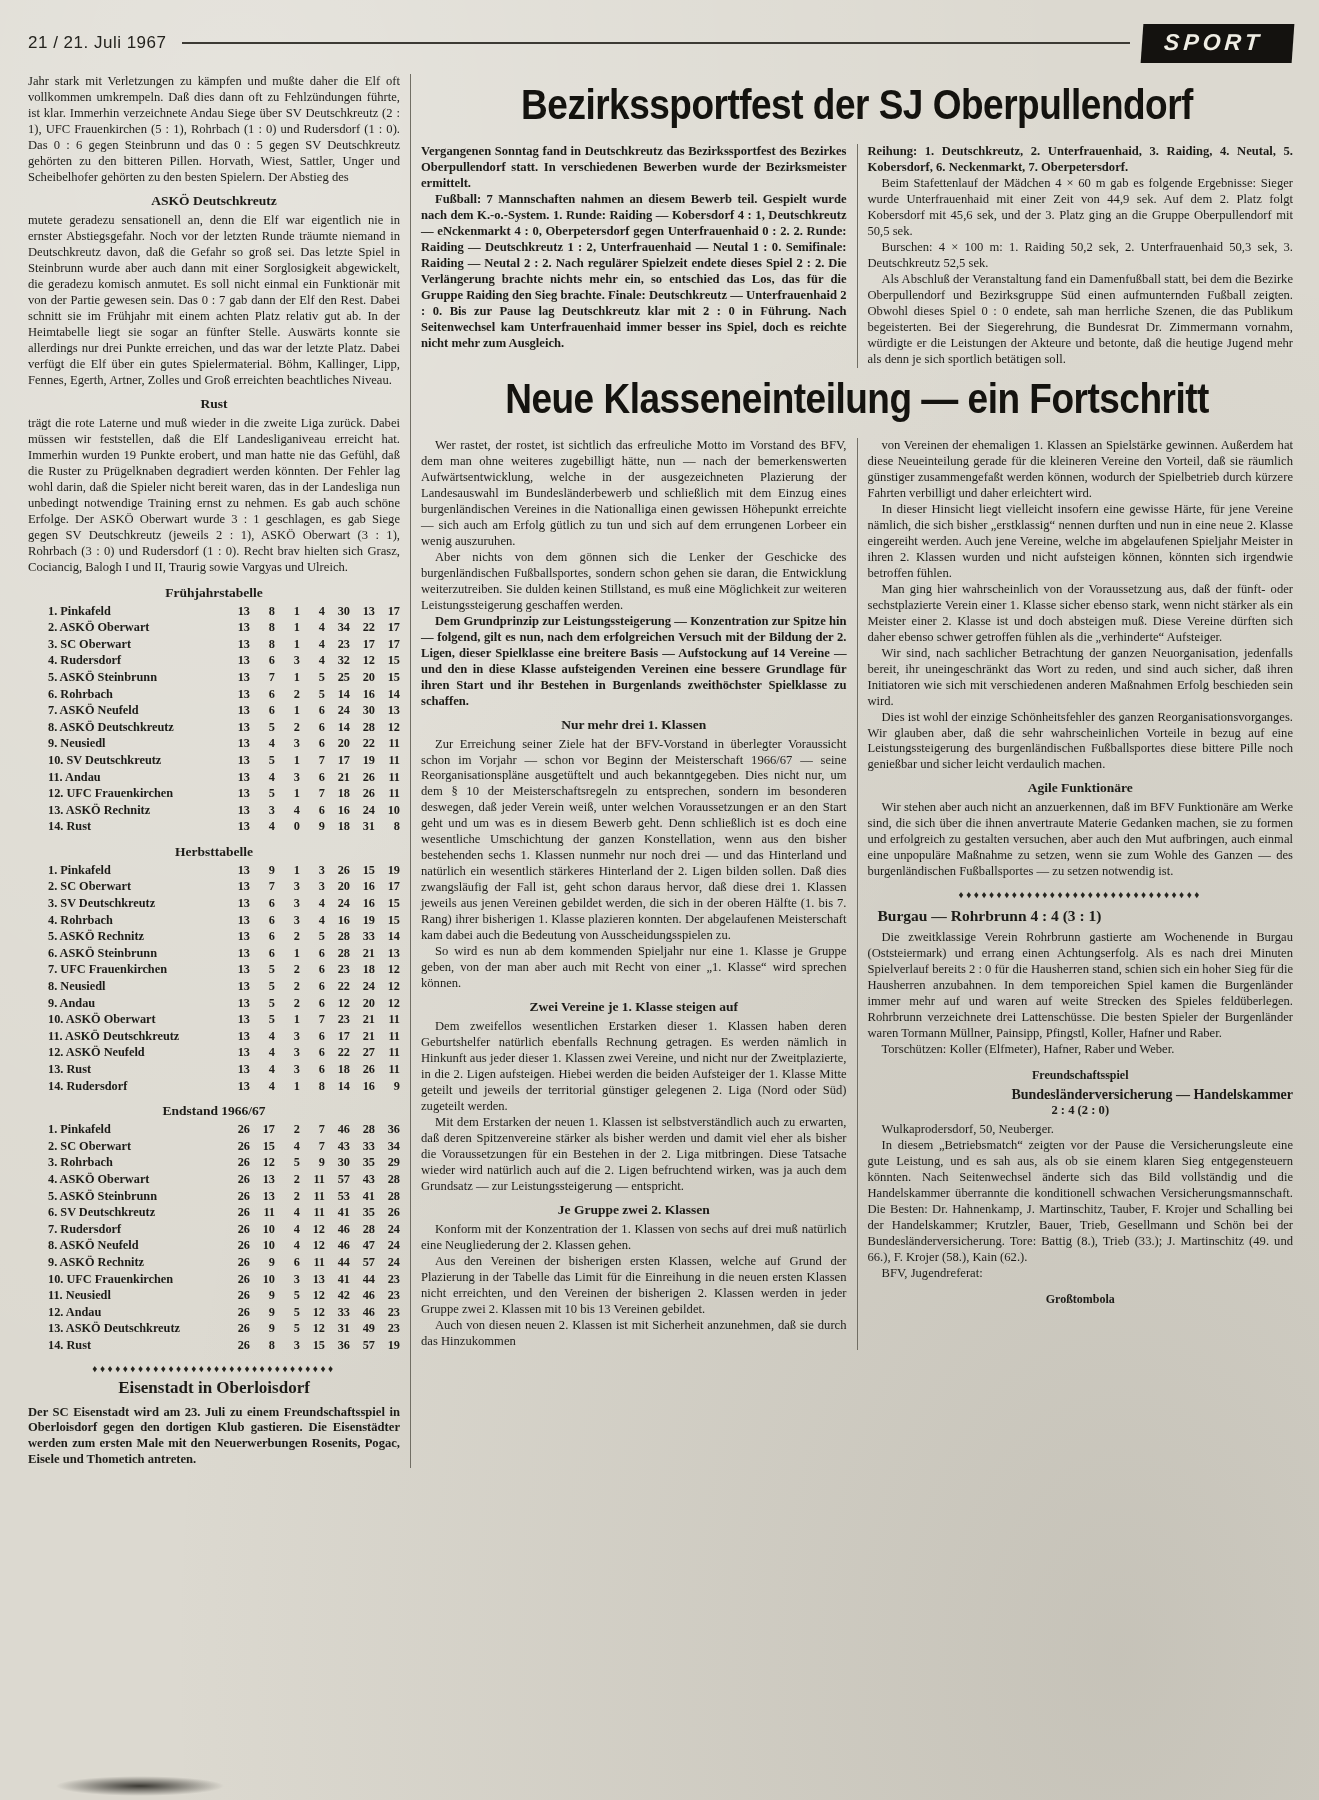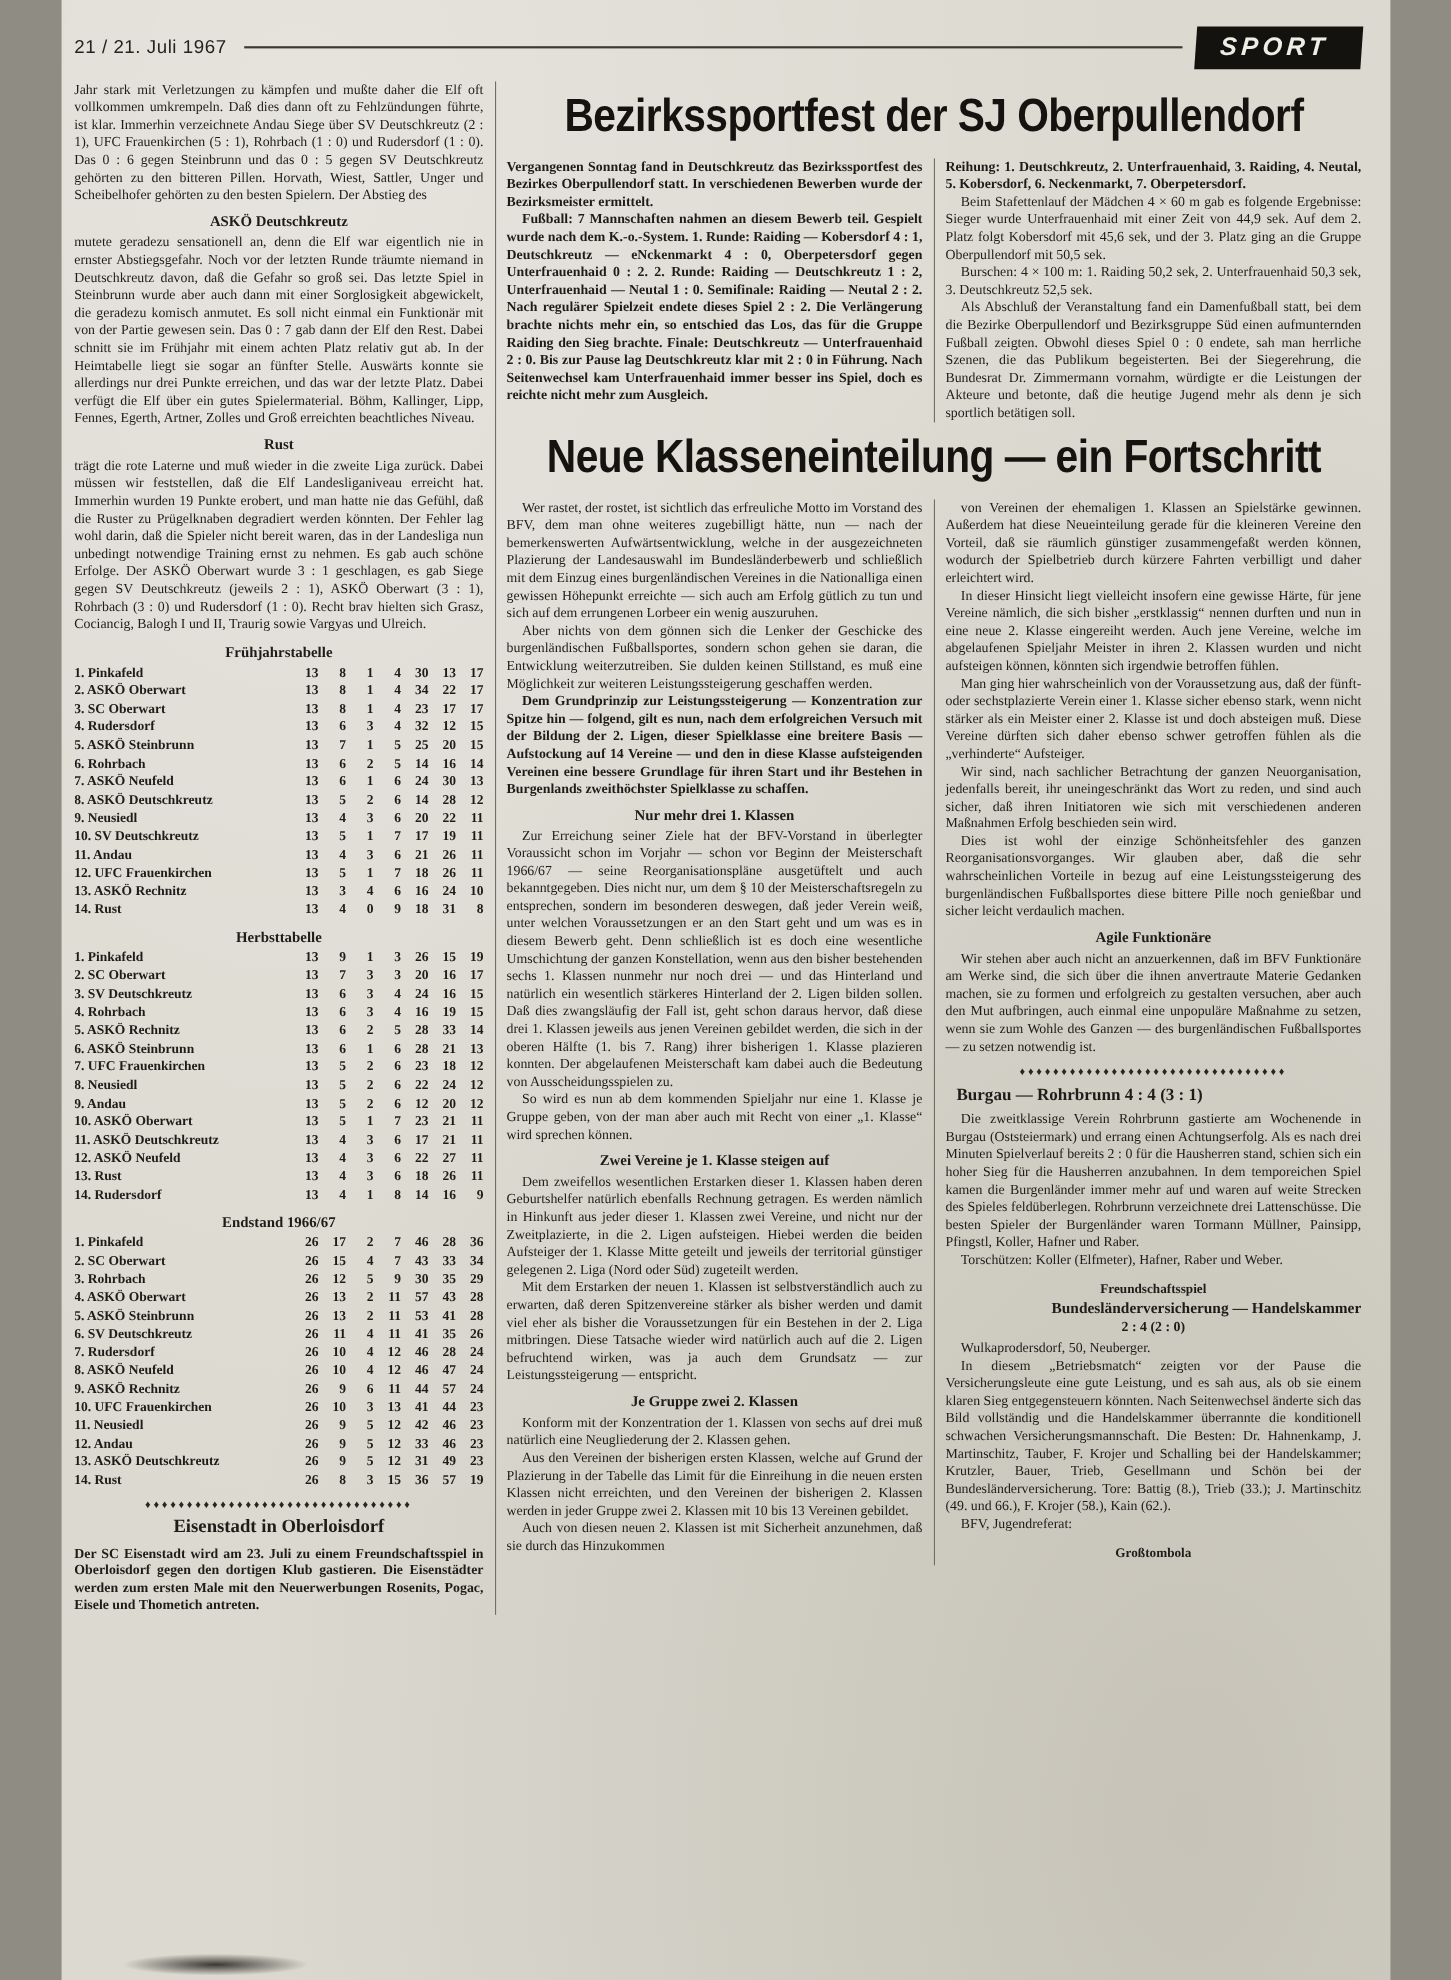--- a/index.html
+++ b/index.html
@@ -1,25 +1,25 @@
 <!DOCTYPE html>
 <html lang="de"><head>
 <meta charset="utf-8">
 <style>
   * { margin:0; padding:0; box-sizing:border-box; }
   html,body { background:#8f8c83; }
   .page {
-    width:1208px; height:1800px; margin:0 auto; position:relative; overflow:hidden;
+    width:1319px; height:1800px; margin:0 auto; position:relative; overflow:hidden;
     background:
       radial-gradient(ellipse at 18% 8%, rgba(255,255,255,.28), transparent 55%),
       radial-gradient(ellipse at 85% 92%, rgba(110,105,90,.20), transparent 60%),
       #dcd9d0;
     color:#1d1c18;
     font-family:"Liberation Serif", serif;
-    padding:20px 26px 0 12px;
+    padding:20px 26px 0 28px;
   }
   .masthead { display:flex; align-items:center; height:46px; }
   .page-info { font-family:"Liberation Sans", sans-serif; font-size:17px; color:#24231e; white-space:nowrap; letter-spacing:.5px; }
   .mast-rule { flex:1; border-top:2px solid #3c3a34; height:0; margin:0 12px 0 16px; }
   .sport-badge {
     background:#14120f; color:#efede4; font-family:"Liberation Sans", sans-serif;
     font-weight:bold; font-style:italic; font-size:23px; letter-spacing:4px;
     padding:5px 30px 7px 22px; transform:skewX(-4deg);
   }
   .content { display:flex; margin-top:8px; align-items:stretch; }
@@ -32,21 +32,21 @@
   .sub-center { font-size:13.5px; text-align:center; font-weight:bold; margin:7px 0 4px; }
   .headline {
     font-family:"Liberation Sans", sans-serif; font-weight:bold; font-size:37px;
     letter-spacing:-0.5px; text-align:center; margin:10px 0 18px;
     transform:scaleY(1.14); transform-origin:center; white-space:nowrap; color:#14130f;
   }
   .two-col { display:flex; align-items:stretch; }
   .two-col .col { flex:1; min-width:0; }
   .table-title { text-align:center; font-weight:bold; font-size:13.5px; margin:9px 0 2px; }
   .t-row { display:flex; font-weight:bold; font-size:12.3px; line-height:1.35; }
-  .t-name { flex:1; white-space:nowrap; overflow:hidden; }
+  .t-name { flex:1; white-space:nowrap; overflow:hidden;margin-left:20px; }
   .t-num { width:25px; text-align:right; flex:none; }
   .diamond-sep { text-align:center; font-size:10px; letter-spacing:2.5px; margin:9px 0 4px; color:#26251f; white-space:nowrap; overflow:hidden; }
   .eisenstadt-h { text-align:center; font-weight:bold; font-size:17px; margin:4px 0 7px; }
   .burgau-h { font-weight:bold; font-size:15.5px; margin:7px 0 5px; text-indent:10px; }
   .big-h { text-align:center; font-weight:bold; font-size:12px; margin:10px 0 4px; }
   .match-line { text-align:right; font-size:14px; font-weight:bold; }
   .score-line { text-align:center; font-size:12.6px; font-weight:bold; margin-bottom:4px; }
   .smudge {
     position:absolute; left:55px; bottom:4px; width:170px; height:20px;
     background:radial-gradient(ellipse, rgba(18,16,12,.8), rgba(18,16,12,0) 70%);

